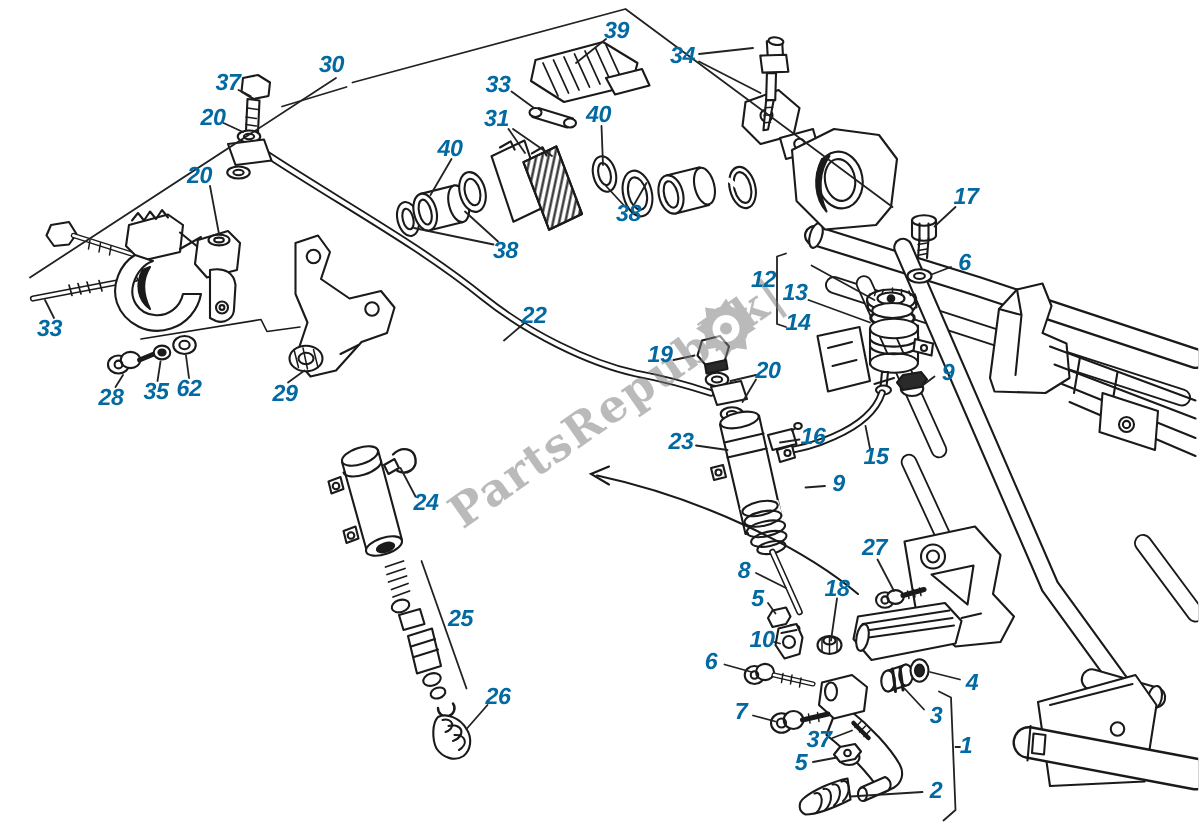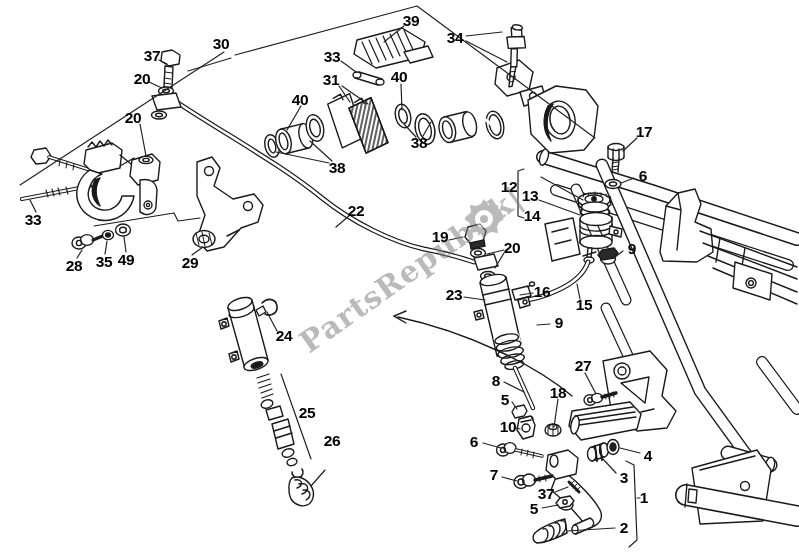--- a/index.html
+++ b/index.html
@@ -5,21 +5,21 @@
   html,body{margin:0;padding:0;background:#fff;}
   .stage{position:relative;width:799px;height:560px;background:#fff;overflow:hidden;
          font-family:"Liberation Sans",sans-serif;}
   .stage svg.art{position:absolute;left:0;top:0;}
   .wm-layer{position:absolute;left:0;top:0;width:799px;height:560px;opacity:.52;pointer-events:none;}
   .wm-text{position:absolute;left:293px;top:331px;transform-origin:0 0;transform:rotate(-35deg);
            font-family:"DejaVu Serif","Liberation Serif",serif;font-weight:bold;font-size:30px;
            letter-spacing:1px;white-space:nowrap;}
   .wm-gear{position:absolute;left:462px;top:197px;}
   .part-label{position:absolute;transform:translate(-50%,-50%);font-weight:bold;font-size:15.5px;
-              color:#000000;line-height:1;letter-spacing:-0.3px;}
+              color:#0369a1;line-height:1;letter-spacing:-0.3px;font-style:italic;}
 </style>
 </head>
 <body>
 
 <div class="stage">
 
 <svg class="art" width="799" height="560" viewBox="0 0 799 560">
   <defs>
     <pattern id="hatch" width="4" height="4" patternUnits="userSpaceOnUse" patternTransform="rotate(28)">
       <line x1="1" y1="0" x2="1" y2="4" stroke="#2a2a2a" stroke-width="1.5"></line>
@@ -474,21 +474,21 @@
 </div>
 
 <div>
       <span class="part-label" style="left: 152px; top: 56px;">37</span>
       <span class="part-label" style="left: 221px; top: 44px;">30</span>
       <span class="part-label" style="left: 142px; top: 79px;">20</span>
       <span class="part-label" style="left: 133px; top: 118px;">20</span>
       <span class="part-label" style="left: 33px; top: 220px;">33</span>
       <span class="part-label" style="left: 74px; top: 266px;">28</span>
       <span class="part-label" style="left: 104px; top: 262px;">35</span>
-      <span class="part-label" style="left: 126px; top: 260px;">49</span>
+      <span class="part-label" style="left: 126px; top: 260px;">62</span>
       <span class="part-label" style="left: 190px; top: 263px;">29</span>
       <span class="part-label" style="left: 411px; top: 21px;">39</span>
       <span class="part-label" style="left: 455px; top: 38px;">34</span>
       <span class="part-label" style="left: 332px; top: 57px;">33</span>
       <span class="part-label" style="left: 331px; top: 80px;">31</span>
       <span class="part-label" style="left: 399px; top: 77px;">40</span>
       <span class="part-label" style="left: 300px; top: 100px;">40</span>
       <span class="part-label" style="left: 419px; top: 143px;">38</span>
       <span class="part-label" style="left: 337px; top: 168px;">38</span>
       <span class="part-label" style="left: 356px; top: 211px;">22</span>
@@ -499,21 +499,21 @@
       <span class="part-label" style="left: 530px; top: 196px;">13</span>
       <span class="part-label" style="left: 440px; top: 237px;">19</span>
       <span class="part-label" style="left: 512px; top: 248px;">20</span>
       <span class="part-label" style="left: 632px; top: 249px;">9</span>
       <span class="part-label" style="left: 542px; top: 292px;">16</span>
       <span class="part-label" style="left: 584px; top: 305px;">15</span>
       <span class="part-label" style="left: 454px; top: 295px;">23</span>
       <span class="part-label" style="left: 559px; top: 323px;">9</span>
       <span class="part-label" style="left: 284px; top: 336px;">24</span>
       <span class="part-label" style="left: 307px; top: 413px;">25</span>
-      <span class="part-label" style="left: 332px; top: 441px;">26</span>
+      <span class="part-label" style="left: 332px; top: 465px;">26</span>
       <span class="part-label" style="left: 583px; top: 366px;">27</span>
       <span class="part-label" style="left: 496px; top: 381px;">8</span>
       <span class="part-label" style="left: 505px; top: 400px;">5</span>
       <span class="part-label" style="left: 558px; top: 393px;">18</span>
       <span class="part-label" style="left: 508px; top: 427px;">10</span>
       <span class="part-label" style="left: 474px; top: 442px;">6</span>
       <span class="part-label" style="left: 494px; top: 475px;">7</span>
       <span class="part-label" style="left: 546px; top: 494px;">37</span>
       <span class="part-label" style="left: 534px; top: 509px;">5</span>
       <span class="part-label" style="left: 648px; top: 456px;">4</span>

